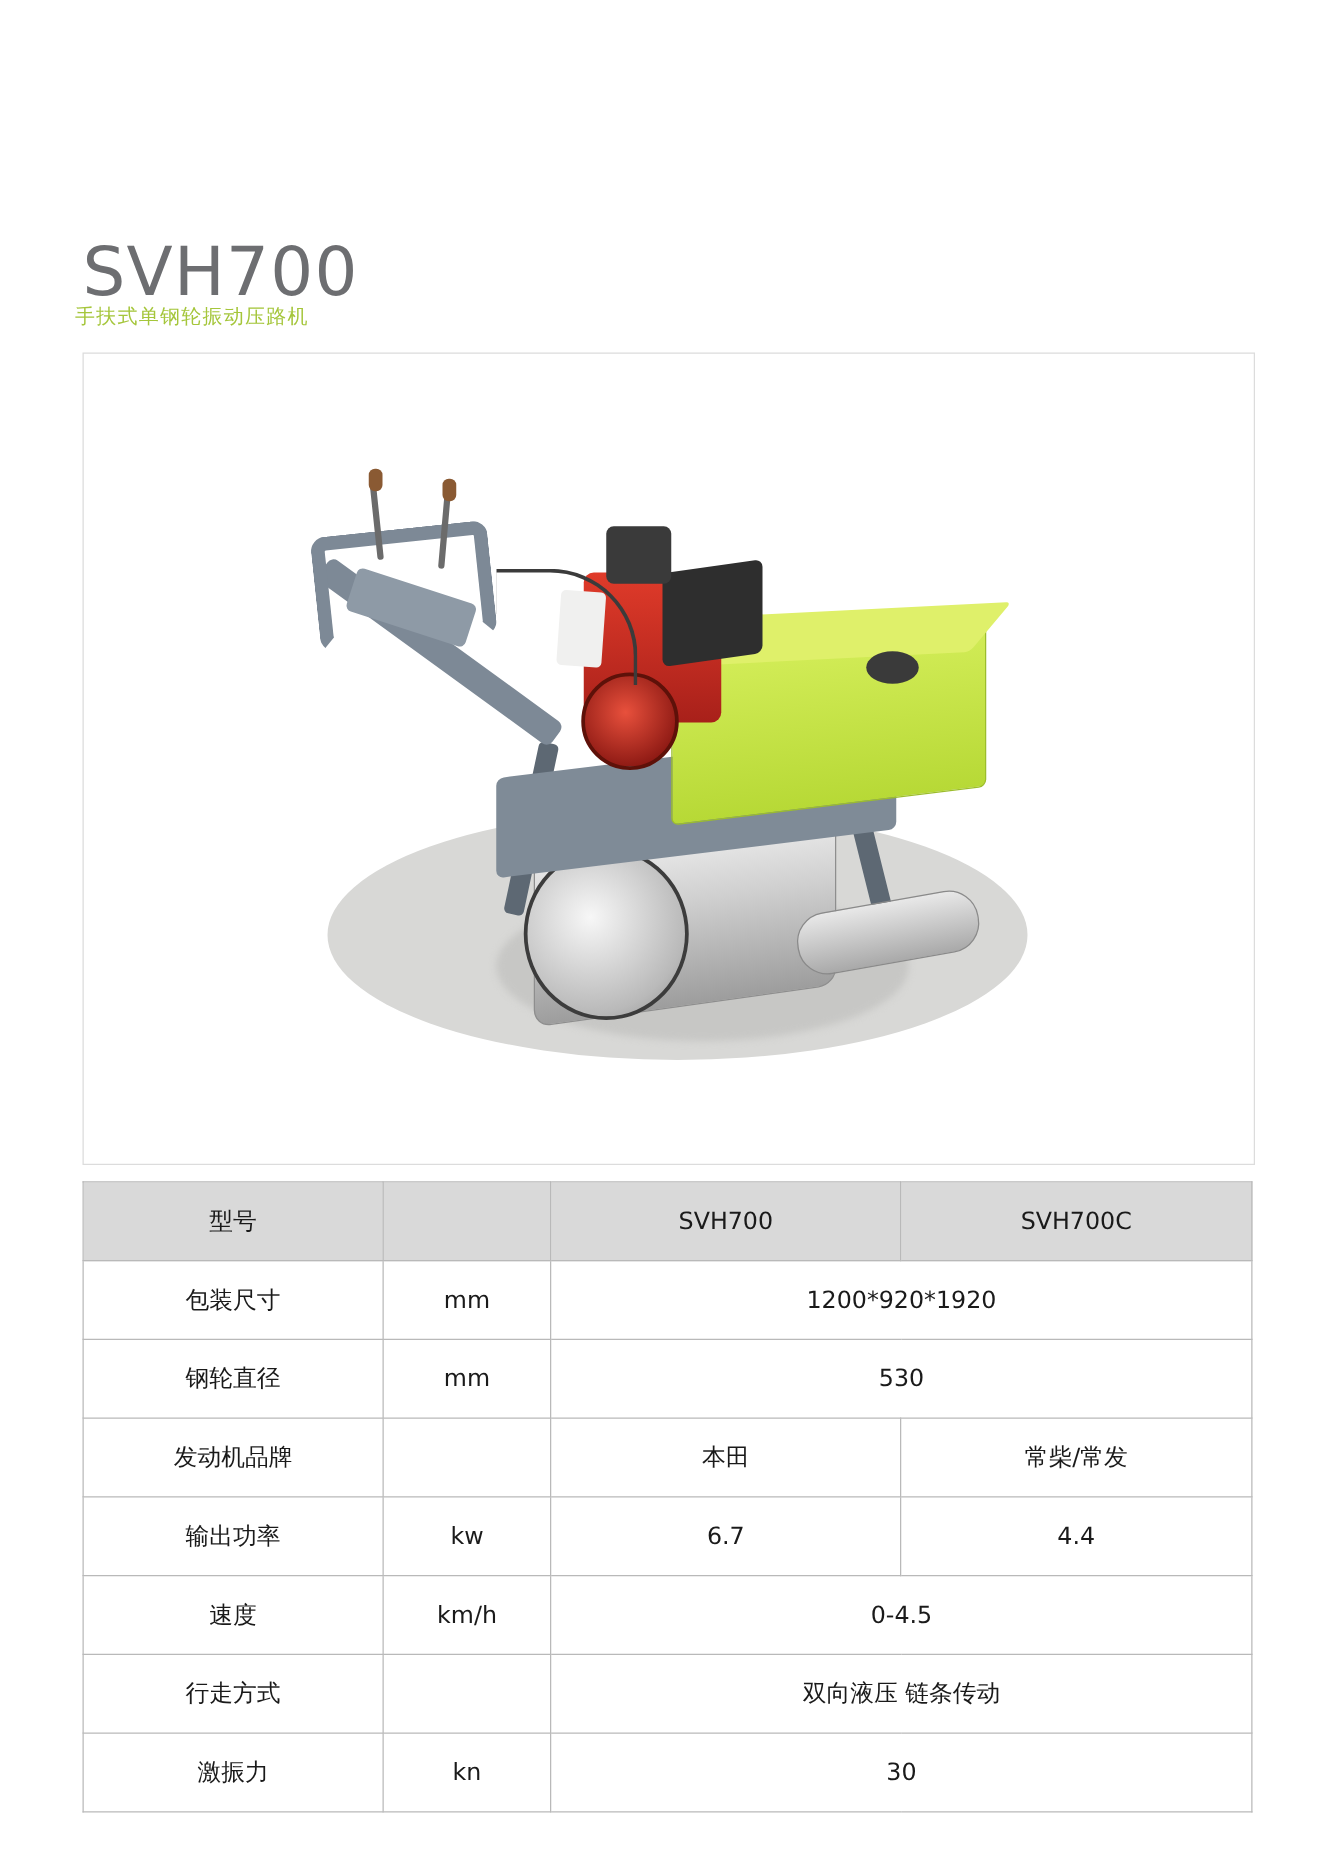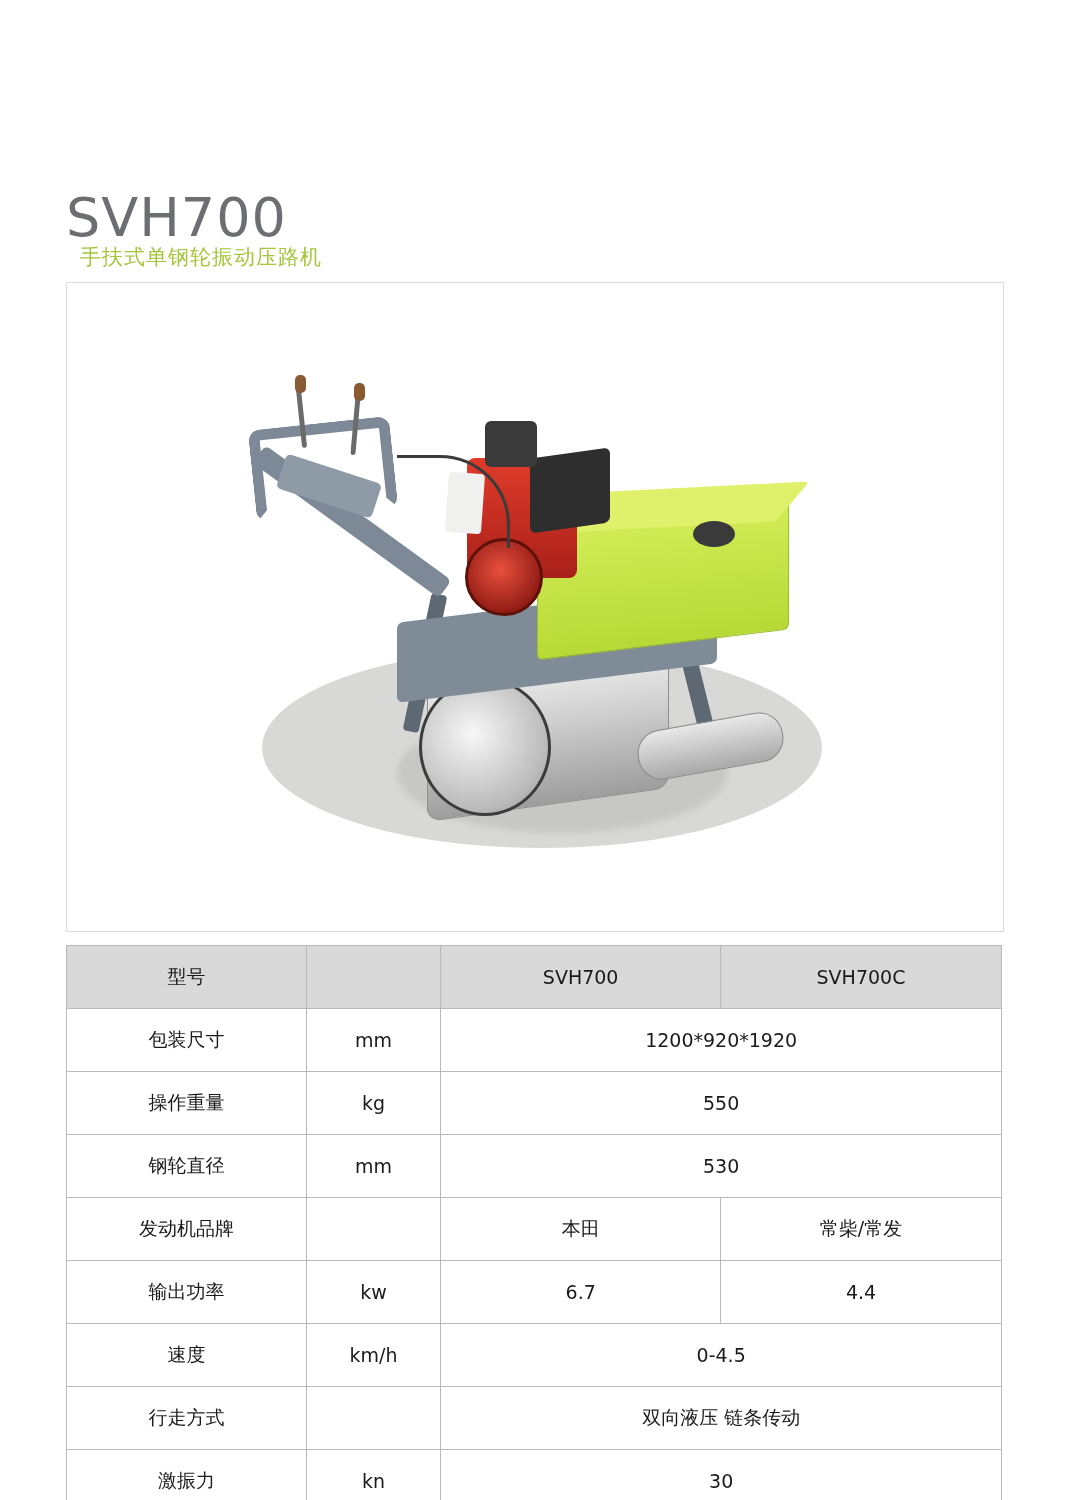--- a/index.html
+++ b/index.html
@@ -26,23 +26,23 @@
     left: 66px;
     top: 150px;
     font-size: 54px;
     letter-spacing: 1px;
     color: #6d6e71;
     font-weight: normal;
     font-family: "DejaVu Sans", sans-serif;
   }
   .subtitle {
     position: absolute;
-    left: 80px;
+    left: 60px;
     top: 243px;
-    font-size: 21px;
+    font-size: 16px;
     color: #a5c63b;
     letter-spacing: 1px;
   }
   .photo-frame {
     position: absolute;
     left: 66px;
     top: 282px;
     width: 936px;
     height: 648px;
     border: 1px solid #dcdcdc;
@@ -342,25 +342,20 @@
         <td class="unit"></td>
         <td class="val">SVH700</td>
         <td class="val">SVH700C</td>
       </tr>
       <tr>
         <td class="label">包装尺寸</td>
         <td class="unit">mm</td>
         <td class="val" colspan="2">1200*920*1920</td>
       </tr>
       <tr>
-        <td class="label">操作重量</td>
-        <td class="unit">kg</td>
-        <td class="val" colspan="2">550</td>
-      </tr>
-      <tr>
         <td class="label">钢轮直径</td>
         <td class="unit">mm</td>
         <td class="val" colspan="2">530</td>
       </tr>
       <tr>
         <td class="label">发动机品牌</td>
         <td class="unit"></td>
         <td class="val">本田</td>
         <td class="val">常柴/常发</td>
       </tr>

